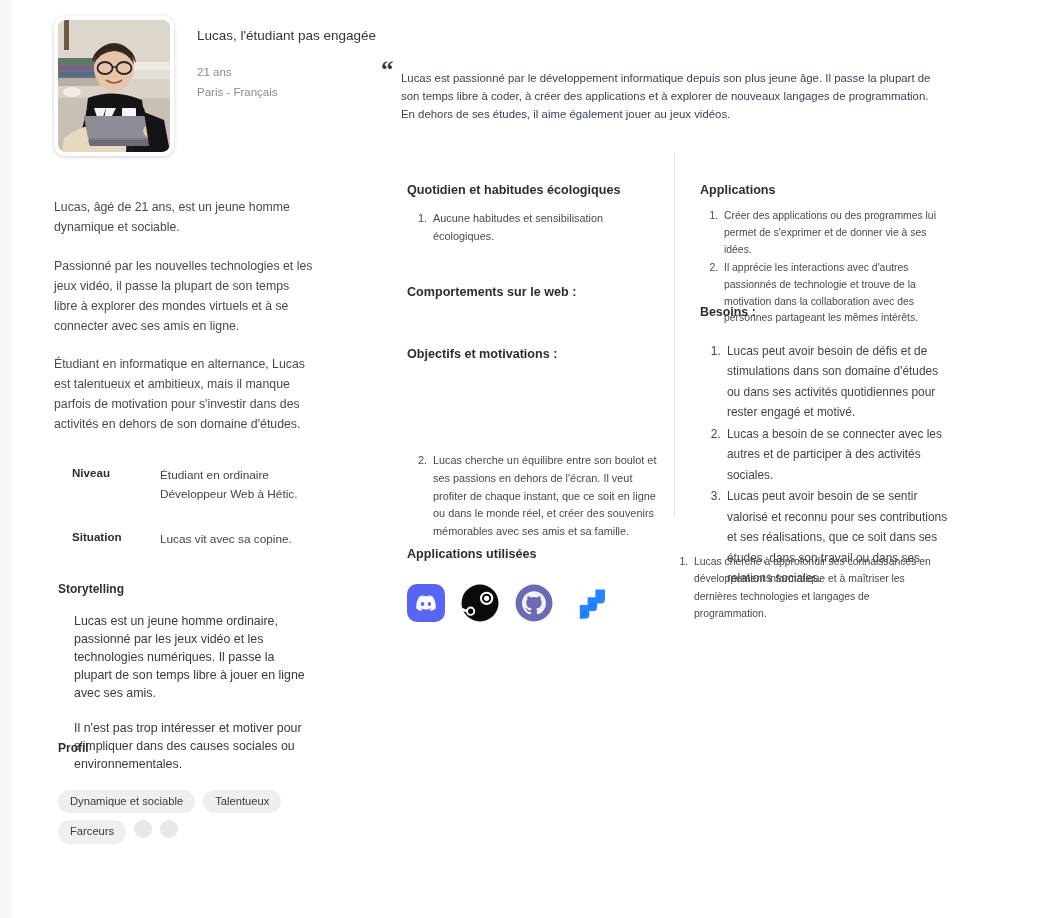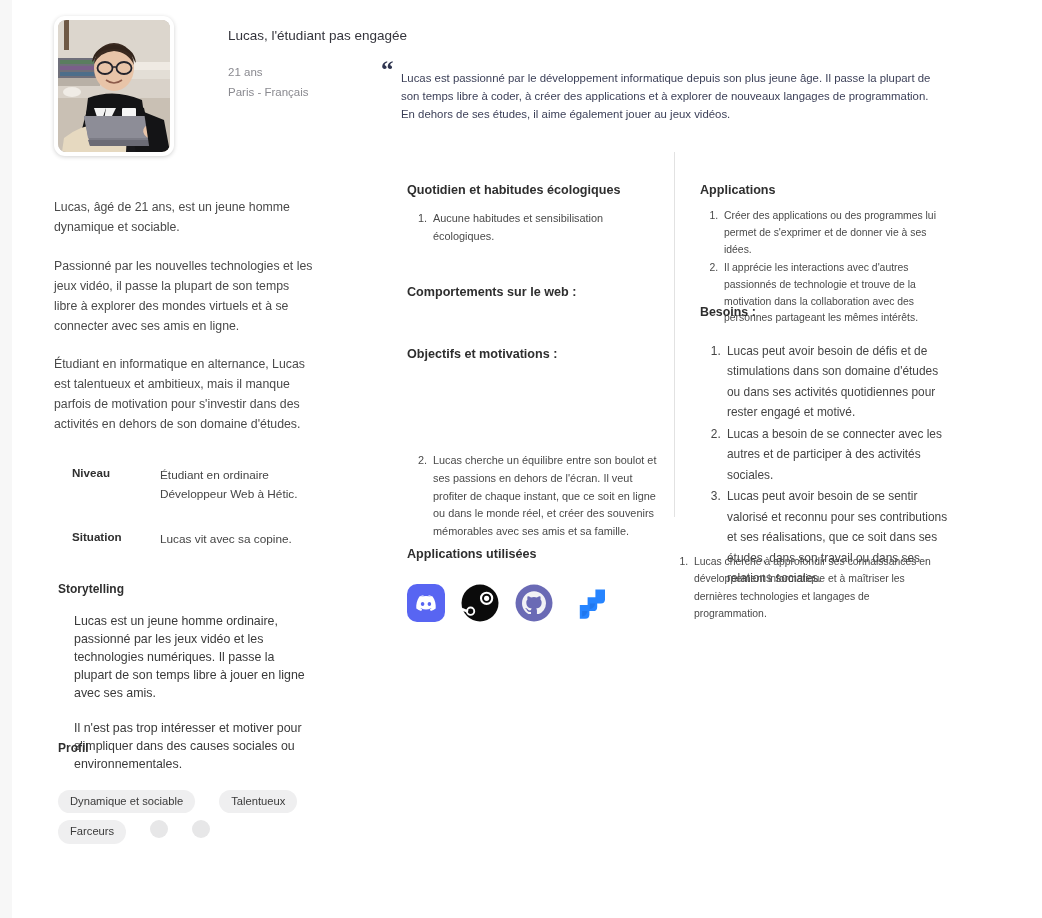--- a/index.html
+++ b/index.html
@@ -55,21 +55,20 @@
     position: relative;
     background: #cfc6bd;
   }
   .photo svg { display:block; width:112px; height:132px; }
 
   .id-block {
     position: absolute;
     left: 143px;
     top: 11px;
     width: 230px;
-    margin-left: 31px;
   }
   .persona-name {
     font-size: 13.5px;
     color: #34343c;
     line-height: 1.3;
     margin: 0 0 17px 0;
     font-weight: 400;
   }
   .persona-meta {
     font-size: 11.5px;
@@ -135,21 +134,21 @@
   .profil-block {
     position: absolute;
     left: 4px;
     top: 725px;
     width: 268px;
   }
   .tag-row {
     margin-top: 35px;
     display: flex;
     flex-wrap: wrap;
-    gap: 7px 24px;
+    gap: 7px 8px;
     width: 250px;
   }
   .tag {
     background: #efeff0;
     border-radius: 999px;
     padding: 5px 12px;
     font-size: 11.2px;
     color: #3a3a3a;
     white-space: nowrap;
     line-height: 1.2;

